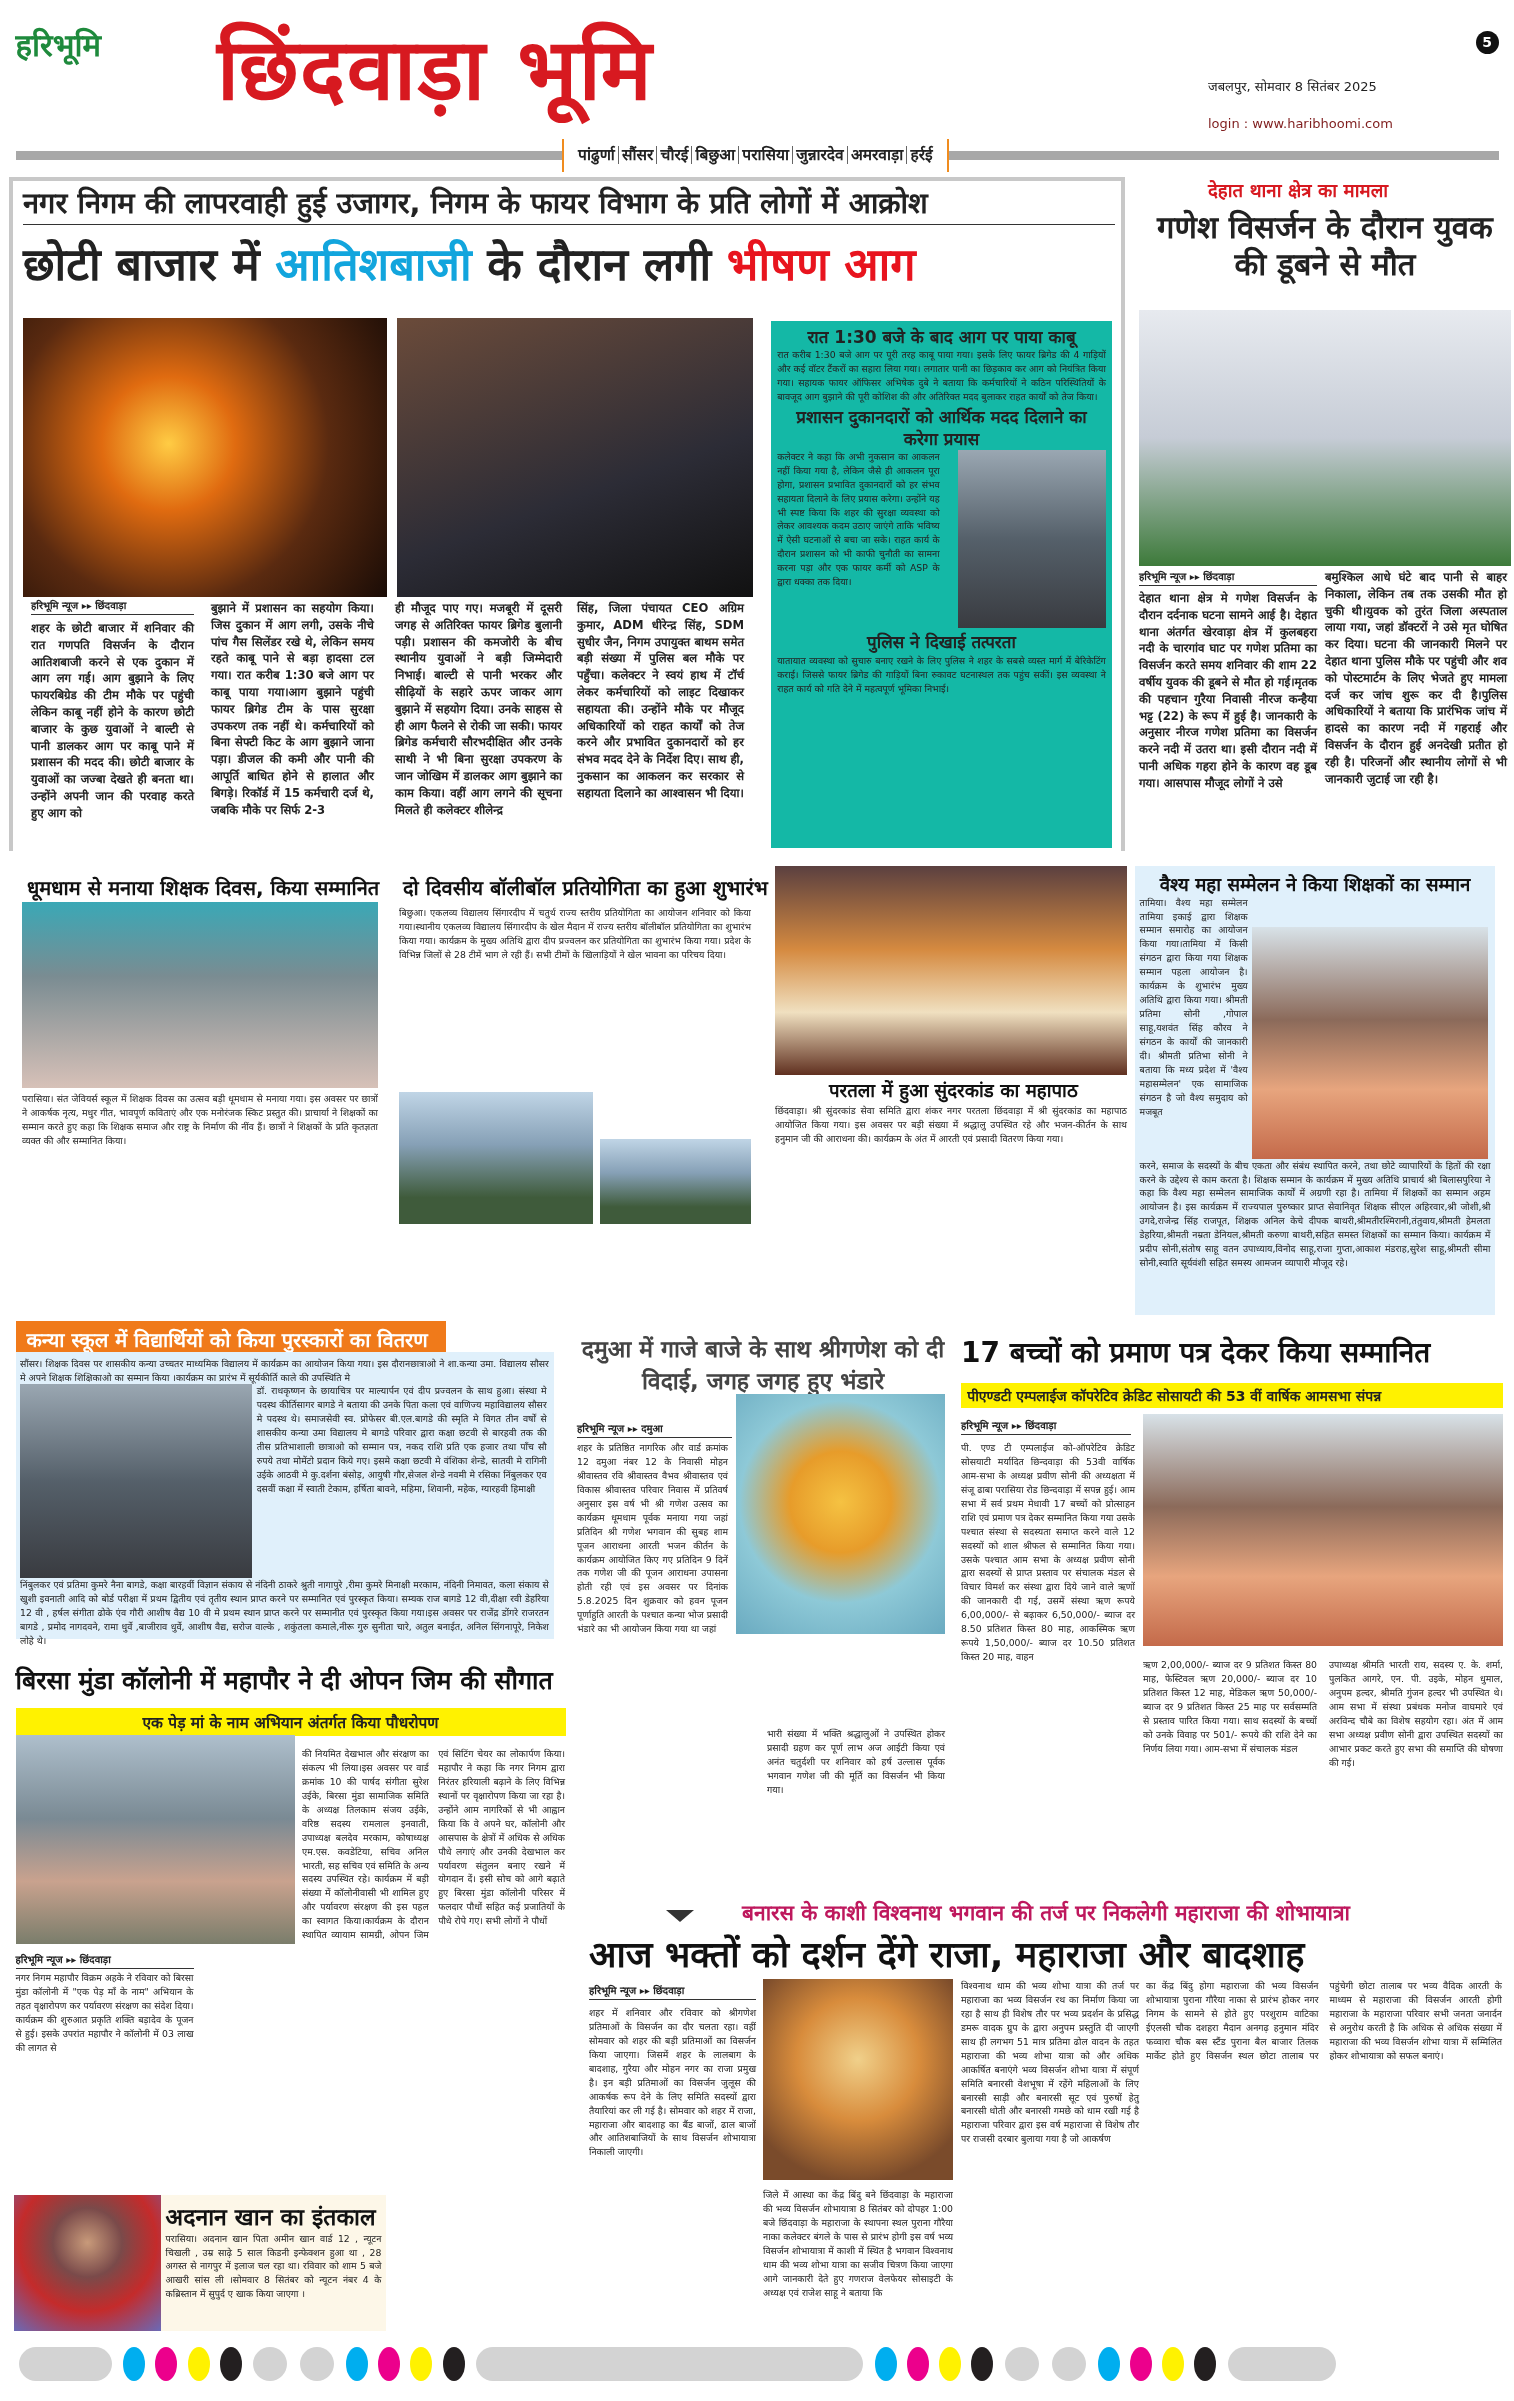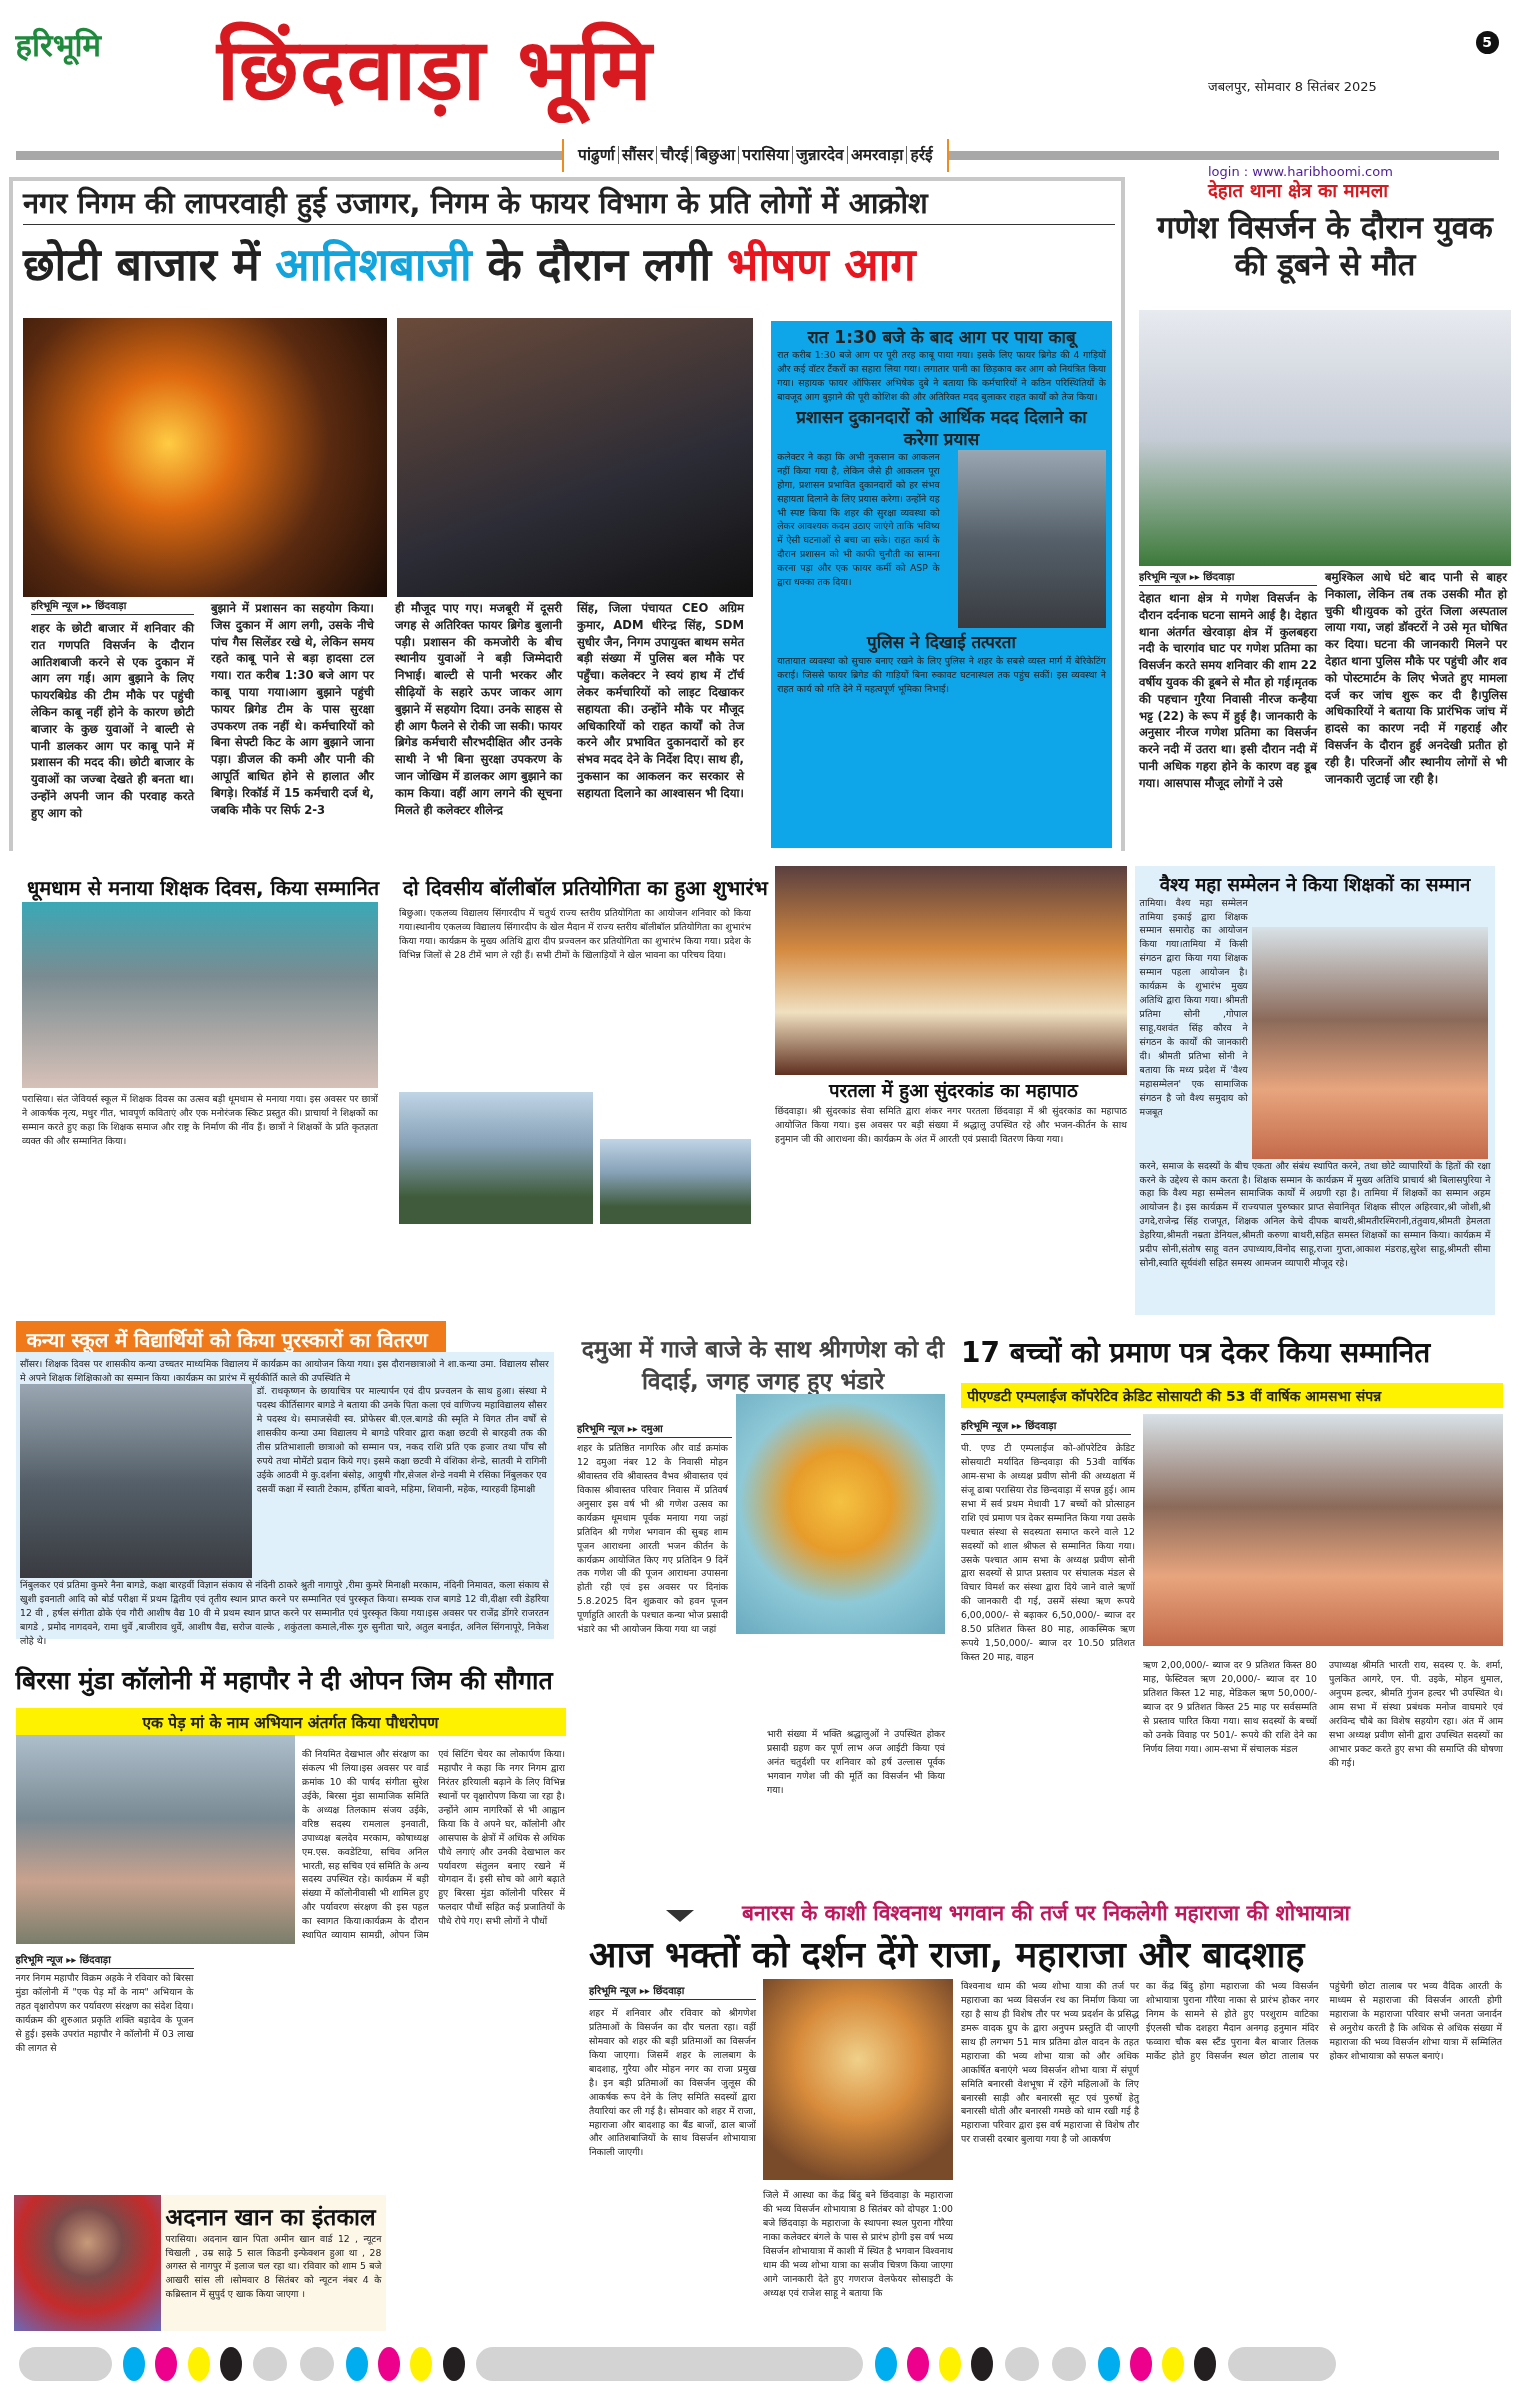--- a/index.html
+++ b/index.html
@@ -2,21 +2,21 @@
 <html style="font-size:12.4px"><head>
 <meta charset="utf-8">
 <style>
   * { box-sizing: border-box; margin: 0; padding: 0; }
   body { width: 1514px; height: 2401px; background: #fff; font-family: "DejaVu Sans", sans-serif; color: #222; position: relative; overflow: hidden; }
   .abs { position: absolute; }
   .masthead-brand { left: 15.5px; top: 23px; font-size: 31px; font-weight: bold; color: #1e8a3c; }
   .masthead-title { left: 217px; top: 23px; font-size: 85px; font-weight: bold; color: #d71920; letter-spacing: 1.5px; line-height: 1.1; }
   .page-no { right: 15.5px; top: 31px; width: 23px; height: 23px; border-radius: 50%; background: #111; color: #fff; font-size: 14px; font-weight: bold; text-align: center; line-height: 23px; }
   .date-line { left: 1208px; top: 77px; font-size: 13px; color: #222; }
-  .login-line { left: 1208px; top: 116px; font-size: 13px; color: #4c1d95; margin-top: 48px; }
+  .login-line { left: 1208px; top: 116px; font-size: 13px; color: #7f1d1d; }
   .grey-bar { left: 15.5px; top: 151px; width: 1483px; height: 9.3px; background: #a8a8a8; }
   .towns { left: 562px; top: 139px; height: 33px; padding: 0 11px; background: #fff; border-left: 2.3px solid #f08c1e; border-right: 2.3px solid #f08c1e; font-size: 15.5px; font-weight: bold; line-height: 33px; }
   .towns span { padding: 0 3.1px; border-right: 0.8px solid #666; }
   .towns span:last-child { border-right: none; }
 
   .lead-box { left: 9.3px; top: 177px; width: 1116px; height: 674px; border: 4.6px solid #c8c8c8; border-bottom: none; }
   .kicker { left: 23px; top: 182px; width: 1092px; font-size: 29px; font-weight: bold; border-bottom: 1.5px solid #333; padding-bottom: 3px; }
   .lead-head { left: 23px; top: 232px; font-size: 45px; font-weight: 900; }
   .hl-blue { color: #12a5dd; }
   .hl-red { color: #e8141e; }
@@ -27,21 +27,21 @@
   .photo.teal { background: linear-gradient(180deg,#3aa8b6,#7a8c92 40%,#d7c1b8); }
   .photo.hall { background: linear-gradient(180deg,#d8e2e8,#8b6a5a 40%,#e7a57e 70%,#c46a4a); }
   .photo.ganesh { background: radial-gradient(circle at 50% 45%, #f5c242 0%, #e79c2a 30%, #8ec9d7 60%, #6aaac0); }
   .photo.ganesh2 { background: radial-gradient(circle at 50% 40%, #f0d08a 0%, #d88c3c 40%, #7a4b2b 80%); }
   .photo.gym { background: linear-gradient(180deg,#aebfcc,#7a8a94 40%,#c9a28e 70%,#7a7d6b); }
   .photo.boy { background: radial-gradient(circle at 50% 35%, #c89a7a 0%, #7a4a4a 30%, #c42b2b 60%, #6a6ab8); }
   .photo.ambulance { background: linear-gradient(180deg,#e7eaef,#c6ccd6 50%,#3d7a3a); }
   .photo.procession { background: linear-gradient(180deg,#5b4040,#d58a40 40%,#f0e0c0 70%,#603020); }
   .photo.sports { background: linear-gradient(180deg,#c0d5e6,#86a0b6 40%,#3f5b3b 80%); }
 
-  .sidebar-note { background: #0ea5e9; }
+  .sidebar-note { background: #14b8a6; }
   .note-title { font-weight: bold; font-size: 17px; text-align: center; line-height: 1.25; }
   .col-text { font-size: 11.6px; line-height: 1.45; text-align: justify; color: #222; font-weight: bold; }
   .col-text-sm { font-size: 9.3px; line-height: 1.5; text-align: justify; color: #222; }
   .byline { font-size: 10px; font-weight: bold; border-bottom: 1.5px solid #333; padding-bottom: 2.3px; }
   .section-head { font-size: 20px; font-weight: bold; color: #111; }
   .side-kicker { color: #d71920; font-size: 18.6px; font-weight: bold; }
   .side-head { font-size: 31px; font-weight: 900; line-height: 1.2; text-align: center; }
   .bluebox { background: #e0f0fb; }
   .beigebox { background: #fdf7e8; }
   .orange-banner { background: #f07a1a; color: #fff; font-weight: bold; font-size: 20px; padding: 4.6px 11px; }

